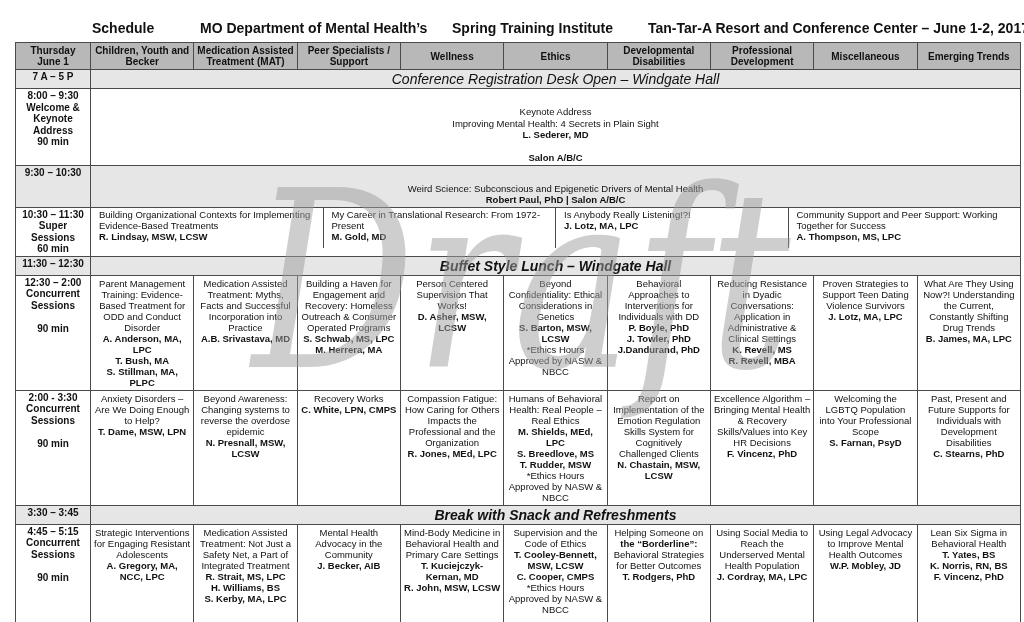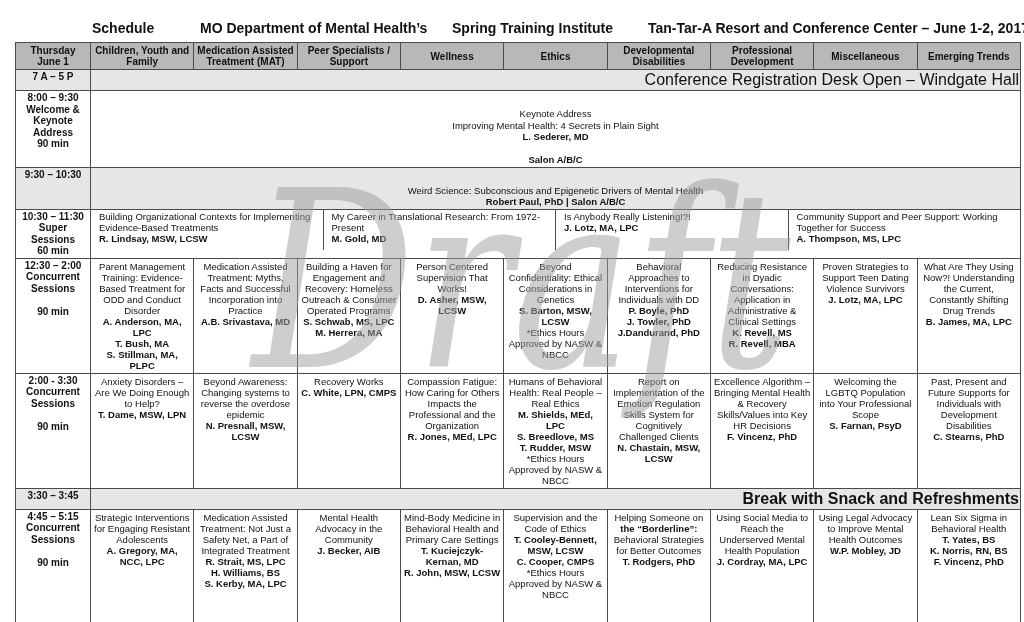--- a/index.html
+++ b/index.html
@@ -14,21 +14,21 @@
   #t-event{left:452px}
   #t-venue{left:648px}
 
   table.sched{position:absolute;left:15px;top:42px;width:1006px;border-collapse:collapse;table-layout:fixed;}
   .sched th,.sched td{border:1px solid var(--bd);overflow:hidden;}
   .sched th{background:var(--hdr);font-size:10px;line-height:11px;font-weight:bold;
             white-space:pre-line;vertical-align:middle;height:24px;padding:1px;text-align:center;}
   .timecell{font-weight:bold;font-size:10px;line-height:11.5px;text-align:center;
             vertical-align:top;padding-top:1px;background:#fff;}
   tr.bandrow td{background:var(--band);margin-left:40px;}
-  .bandtext{text-align:right;font-size:16px;vertical-align:middle;}
+  .bandtext{text-align:center;font-size:14px;vertical-align:middle;font-style:italic;}
   .bandtext.b{font-weight:bold;}
   .mergedcell{text-align:center;font-size:9.5px;line-height:11.5px;vertical-align:top;
               padding-top:17px;background:#fff;}
   .sessioncell{font-size:9.5px;line-height:11px;text-align:center;vertical-align:top;
                padding:2px 3px;background:#fff;}
   .seg{min-height:11px;}
   .seg.b{font-weight:bold;}
   .supertd{padding:0;vertical-align:top;background:#fff;}
   .super-grid{display:flex;height:40px;}
   .super-cell{flex:1;border-left:1px solid var(--bd);padding:1px 8px;
@@ -60,21 +60,21 @@
         <col>
         <col>
         <col>
         <col>
       </colgroup>
     <thead id="thead">
         <tr>
           <th>Thursday
 June 1</th>
           <th>Children, Youth and
-Family</th>
+Becker</th>
           <th>Medication Assisted
 Treatment (MAT)</th>
           <th>Peer Specialists /
 Support</th>
           <th>Wellness</th>
           <th>Ethics</th>
           <th>Developmental
 Disabilities</th>
           <th>Professional
 Development</th>
@@ -135,20 +135,26 @@
                 <div class="seg">Is Anybody Really Listening!?!</div>
                 <div class="seg b">J. Lotz, MA, LPC</div>
               </div>
               <div class="super-cell">
                 <div class="seg">Community Support and Peer Support: Working Together for Success</div>
                 <div class="seg b">A. Thompson, MS, LPC</div>
               </div>
             </div>
           </td>
         </tr>
+        <tr class="bandrow" style="height: 17px;">
+          <td class="timecell">
+            <div>11:30 – 12:30</div>
+          </td>
+          <td colspan="9" class="bandtext b">Buffet Style Lunch – Windgate Hall</td>
+        </tr>
         <tr style="height: 104px;">
           <td class="timecell">
             <div>12:30 – 2:00</div>
             <div>Concurrent</div>
             <div>Sessions</div>
             <div>&nbsp;</div>
             <div>90 min</div>
           </td>
           <td class="sessioncell">
             <div class="seg">Parent Management Training:  Evidence-Based Treatment for ODD and Conduct Disorder</div>

